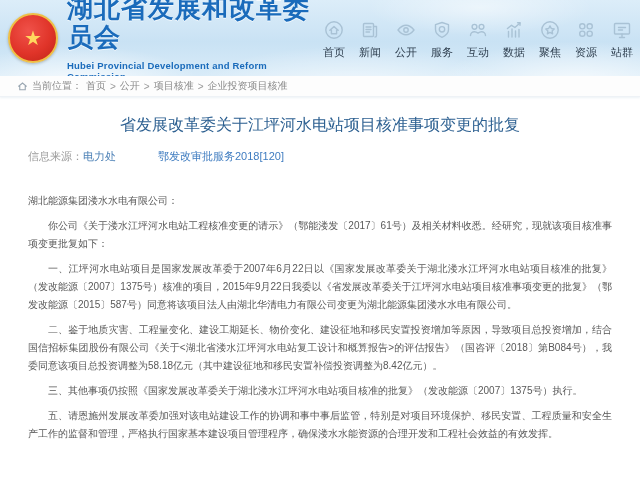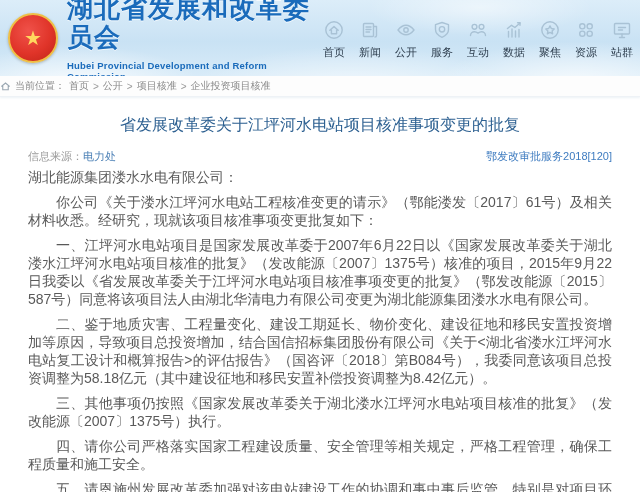--- a/index.html
+++ b/index.html
@@ -30,36 +30,36 @@
   
   .nav { position:relative; display:flex; margin-left:auto; padding-right:0; }
   .nav-item { width:36px; display:flex; flex-direction:column; align-items:center;
     cursor:pointer; padding-top:2px; }
   .nav-item svg { width:22px; height:22px; stroke:#a9c2d5; fill:none;
     stroke-width:1.4; stroke-linecap:round; stroke-linejoin:round; }
   .nav-label { font-size:11px; color:#2e3e4e; margin-top:4px; white-space:nowrap; }
 
   
   .breadcrumb { height:21px; display:flex; align-items:center; gap:4px;
-    padding-left:0; font-size:10px; color:#8a8a8a; background:#fdfdfd;
+    padding-left:17px; font-size:10px; color:#8a8a8a; background:#fdfdfd;
     border-bottom:1px solid #eef2f6; box-shadow:0 1px 2px rgba(180,200,220,.25); }
   .breadcrumb svg { width:11px; height:11px; stroke:#9aa7b2; fill:none; stroke-width:1.2; }
   .crumb { color:#8a8a8a; cursor:pointer; }
   .crumb-sep { color:#9a9a9a; }
 
   
   .article { padding:10px 28px 0 28px; }
   .article-title { text-align:center; color:#2d6091; font-size:16px; font-weight:normal;
     margin:8px 0 13px; }
-  .meta { display:flex; justify-content:space-between; align-items:center; gap:42px;
-    font-size:11px; color:#9a9a9a; margin-bottom:4px; }
+  .meta { display:flex; justify-content:flex-start; align-items:center; gap:42px;
+    font-size:11px; color:#9a9a9a; margin-bottom:28px; }
   .meta-source b { font-weight:normal; color:#4a7fb5; }
   .doc-number { color:#3f7cc0; cursor:pointer; }
 
-  .body-text p { font-size:14px; color:#595959; line-height:18px; text-align:justify;
+  .body-text p { font-size:10px; color:#595959; line-height:18px; text-align:justify;
     margin-bottom:7px; }
   .body-text p.indent { text-indent:2em; }
   .salutation { margin-bottom:7px; }
 </style>
 </head>
 <body>
 
 <div class="header">
   <div class="brand">
     <div class="emblem">
@@ -165,17 +165,16 @@
     </span>
     <span class="doc-number">鄂发改审批服务2018[120]</span>
   </div>
 
   <div class="body-text">
     <p class="salutation">湖北能源集团溇水水电有限公司：</p>
     <p class="indent">你公司《关于溇水江坪河水电站工程核准变更的请示》（鄂能溇发〔2017〕61号）及相关材料收悉。经研究，现就该项目核准事项变更批复如下：</p>
     <p class="indent">一、江坪河水电站项目是国家发展改革委于2007年6月22日以《国家发展改革委关于湖北溇水江坪河水电站项目核准的批复》（发改能源〔2007〕1375号）核准的项目，2015年9月22日我委以《省发展改革委关于江坪河水电站项目核准事项变更的批复》（鄂发改能源〔2015〕587号）同意将该项目法人由湖北华清电力有限公司变更为湖北能源集团溇水水电有限公司。</p>
     <p class="indent">二、鉴于地质灾害、工程量变化、建设工期延长、物价变化、建设征地和移民安置投资增加等原因，导致项目总投资增加，结合国信招标集团股份有限公司《关于&lt;湖北省溇水江坪河水电站复工设计和概算报告&gt;的评估报告》（国咨评〔2018〕第B084号），我委同意该项目总投资调整为58.18亿元（其中建设征地和移民安置补偿投资调整为8.42亿元）。</p>
     <p class="indent">三、其他事项仍按照《国家发展改革委关于湖北溇水江坪河水电站项目核准的批复》（发改能源〔2007〕1375号）执行。</p>
-    <p class="indent">四、请你公司严格落实国家工程建设质量、安全管理等相关规定，严格工程管理，确保工程质量和施工安全。</p>
     <p class="indent">五、请恩施州发展改革委加强对该电站建设工作的协调和事中事后监管，特别是对项目环境保护、移民安置、工程质量和安全生产工作的监督和管理，严格执行国家基本建设项目管理程序，确保溇水水能资源的合理开发和工程社会效益的有效发挥。</p>
   </div>
 
 </div>
 
 </body></html>

